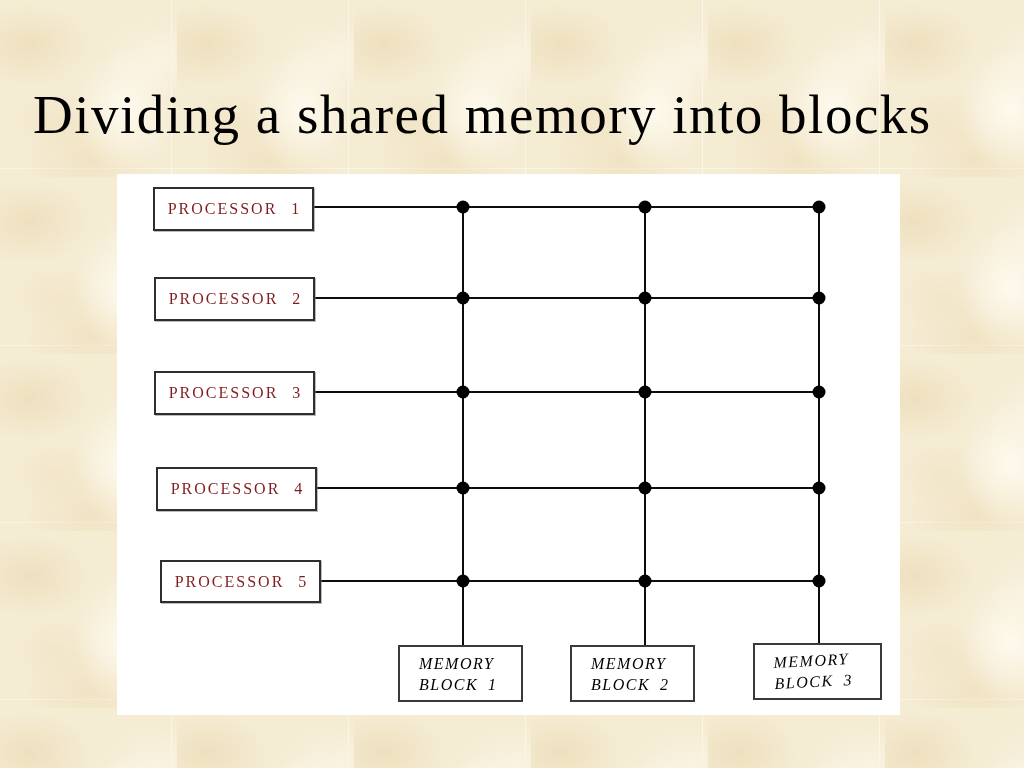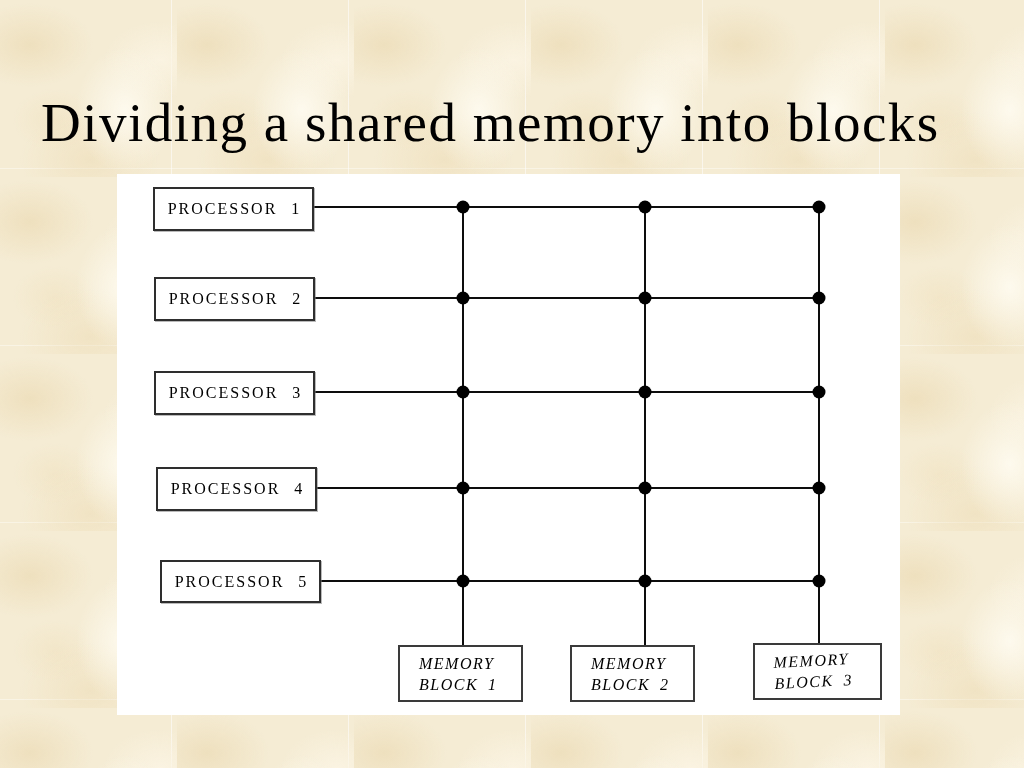--- a/index.html
+++ b/index.html
@@ -17,21 +17,21 @@
       radial-gradient(ellipse 60px 45px at 55px 120px,  rgba(238,221,183,.4),  rgba(238,221,183,0) 70%),
       repeating-linear-gradient(90deg, rgba(255,255,255,.55) 0 1px, rgba(255,255,255,0) 1px 177px),
       repeating-linear-gradient(0deg,  rgba(255,255,255,.4)  0 1px, rgba(255,255,255,0) 1px 177px);
     background-size: 177px 177px, 177px 177px, 177px 177px, 177px 177px, 177px 177px, 177px 100%, 100% 177px;
     background-position: 0 0, 0 0, 0 0, 0 0, 0 0, -6px 0, 0 -8px;
   }
 
   #slide-title {
     position: absolute;
     left: 33px; top: 83px;
-    margin: 8px;
+    margin: 0;
     font-size: 55px;
     font-weight: normal;
     line-height: 1.18;
     letter-spacing: 1.5px;
     color: #000;
     white-space: nowrap;
   }
 
   #diagram-panel {
     position: absolute;
@@ -45,21 +45,21 @@
     width: 161px; height: 44px;
     background: #ffffff;
     border: 2px solid #2e2e2e;
     box-shadow: 1px 1px 0 rgba(130,130,130,.55);
     box-sizing: border-box;
     display: flex;
     align-items: center;
     justify-content: center;
     font-size: 16px;
     letter-spacing: 2px;
-    color: #000000;
+    color: #7f1d1d;
     z-index: 3;
   }
   .proc-box .num { margin-left: 14px; letter-spacing: 0; }
 
   .h-line {
     position: absolute;
     height: 2px;
     background: #0d0d0d;
     z-index: 1;
   }

